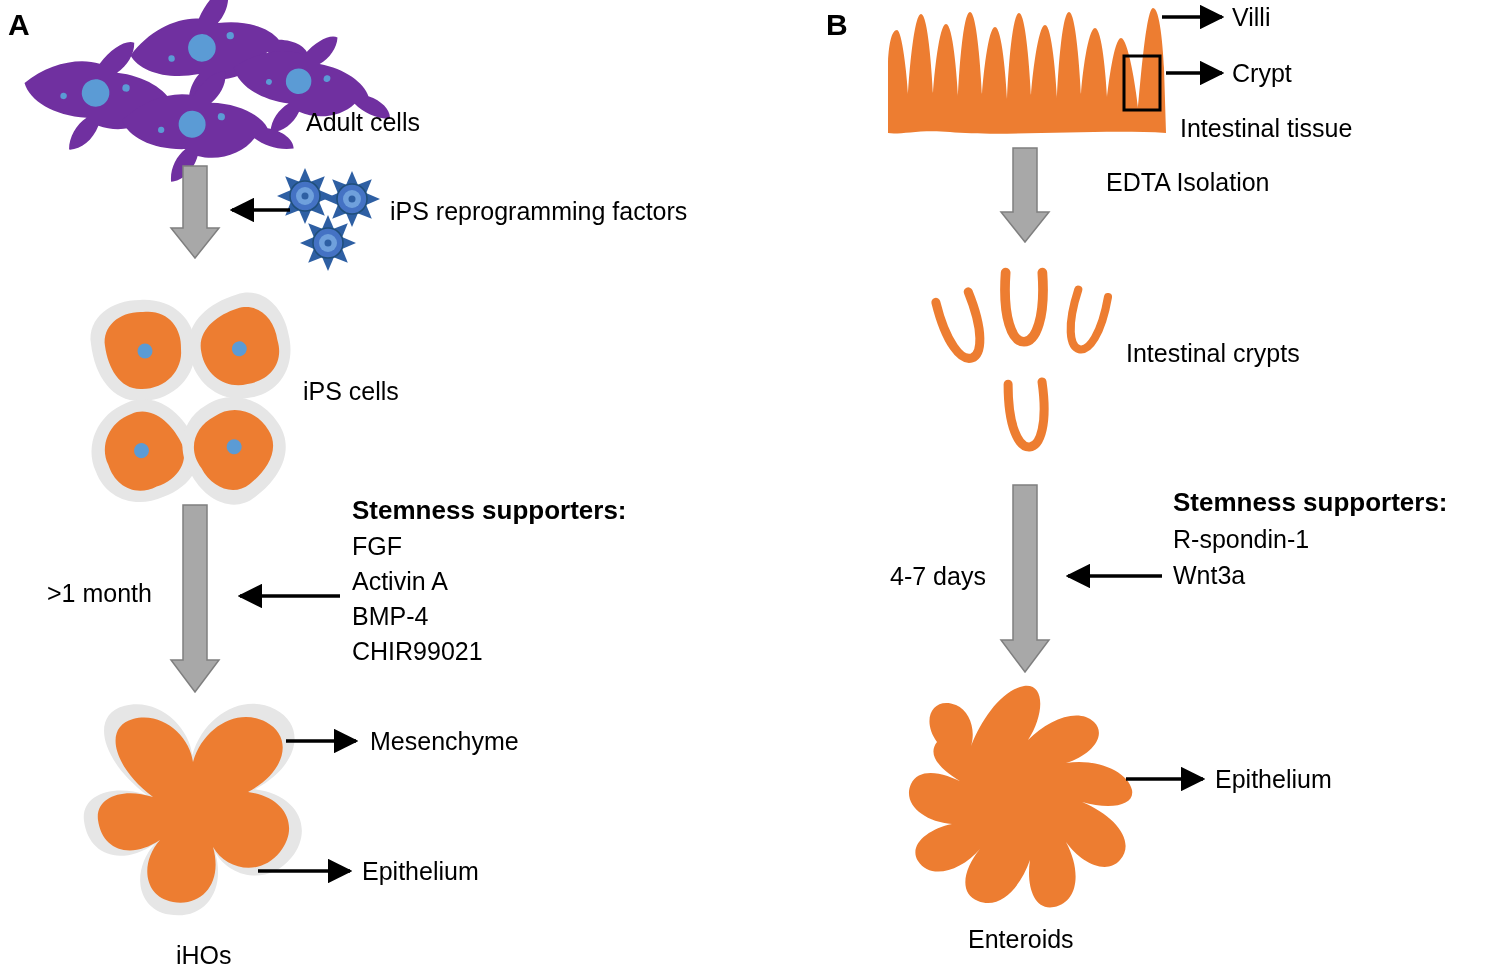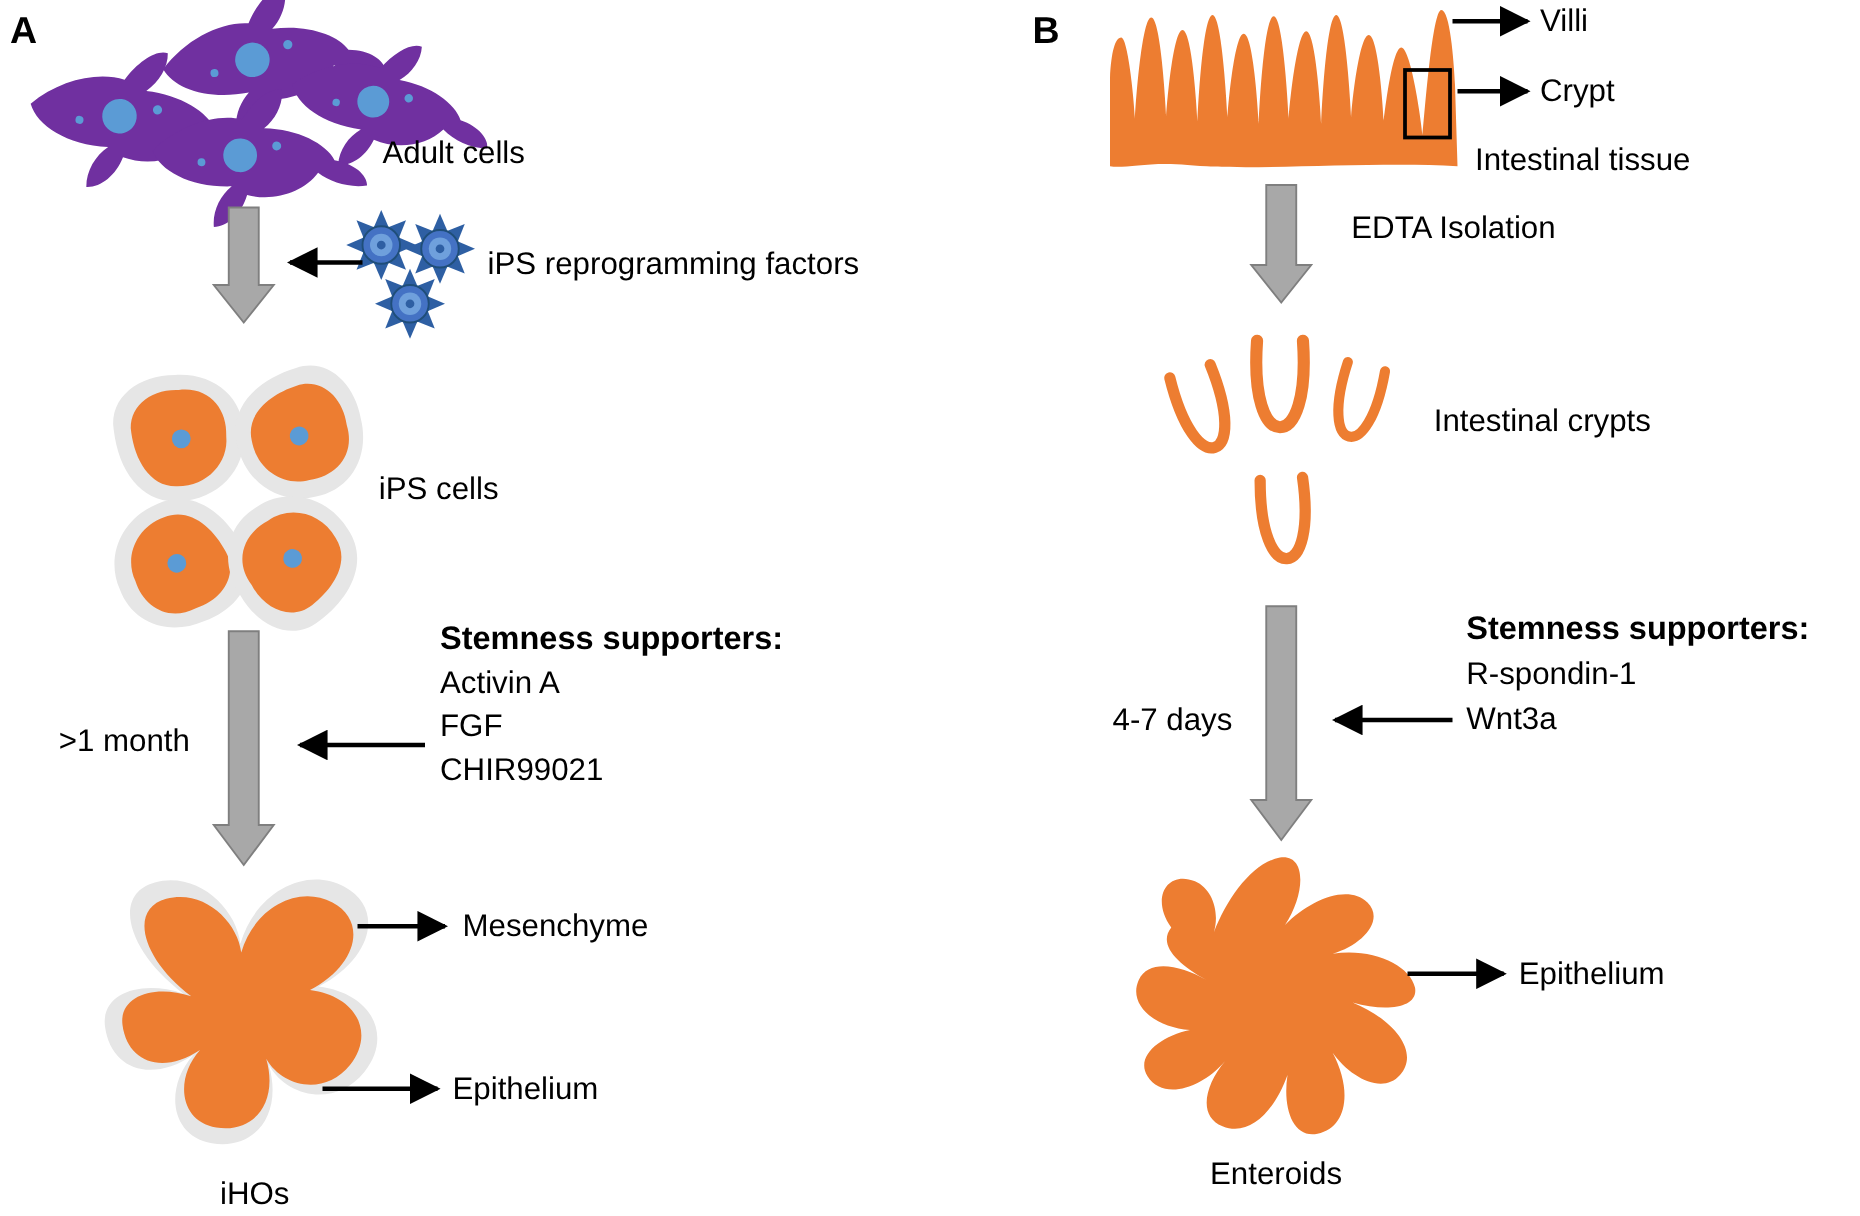--- a/index.html
+++ b/index.html
@@ -170,42 +170,43 @@
   <div class="lbl" style="left:306px;top:108px;">Adult cells</div>
 
   <div class="lbl" style="left:390px;top:197px;">iPS reprogramming factors</div>
 
   <div class="lbl" style="left:303px;top:377px;">iPS cells</div>
 
   <div class="lbl" style="left:47px;top:579px;">&gt;1 month</div>
 
   <div class="stem-block" style="left:352px;top:492px;">
     <div class="stem-title">Stemness supporters:</div>
+    <div class="stem-item">FGF</div>
     <div class="stem-item">Activin A</div>
-    <div class="stem-item">FGF</div>
+    <div class="stem-item">BMP-4</div>
     <div class="stem-item">CHIR99021</div>
   </div>
 
   <div class="lbl" style="left:370px;top:727px;text-align:center;">Mesenchyme</div>
 
   <div class="lbl" style="left:362px;top:857px;">Epithelium</div>
 
   <div class="lbl" style="left:176px;top:941px;">iHOs</div>
 
   <div class="lbl panel-label" style="left:826px;top:8px;">B</div>
 
   <div class="lbl" style="left:1232px;top:3px;">Villi</div>
 
   <div class="lbl" style="left:1232px;top:59px;">Crypt</div>
 
   <div class="lbl" style="left:1180px;top:114px;">Intestinal tissue</div>
 
-  <div class="lbl" style="left:1081px;top:168px;">EDTA Isolation</div>
-
-  <div class="lbl" style="left:1126px;top:323px;margin-left:21px;">Intestinal crypts</div>
+  <div class="lbl" style="left:1106px;top:168px;">EDTA Isolation</div>
+
+  <div class="lbl" style="left:1126px;top:339px;">Intestinal crypts</div>
 
   <div class="lbl" style="left:890px;top:562px;">4-7 days</div>
 
   <div class="stem-block" style="left:1173px;top:484px;">
     <div class="stem-title">Stemness supporters:</div>
     <div class="stem-item" style="line-height:36px;">R-spondin-1</div>
     <div class="stem-item" style="line-height:36px;">Wnt3a</div>
   </div>
 
   <div class="lbl" style="left:1215px;top:765px;">Epithelium</div>

